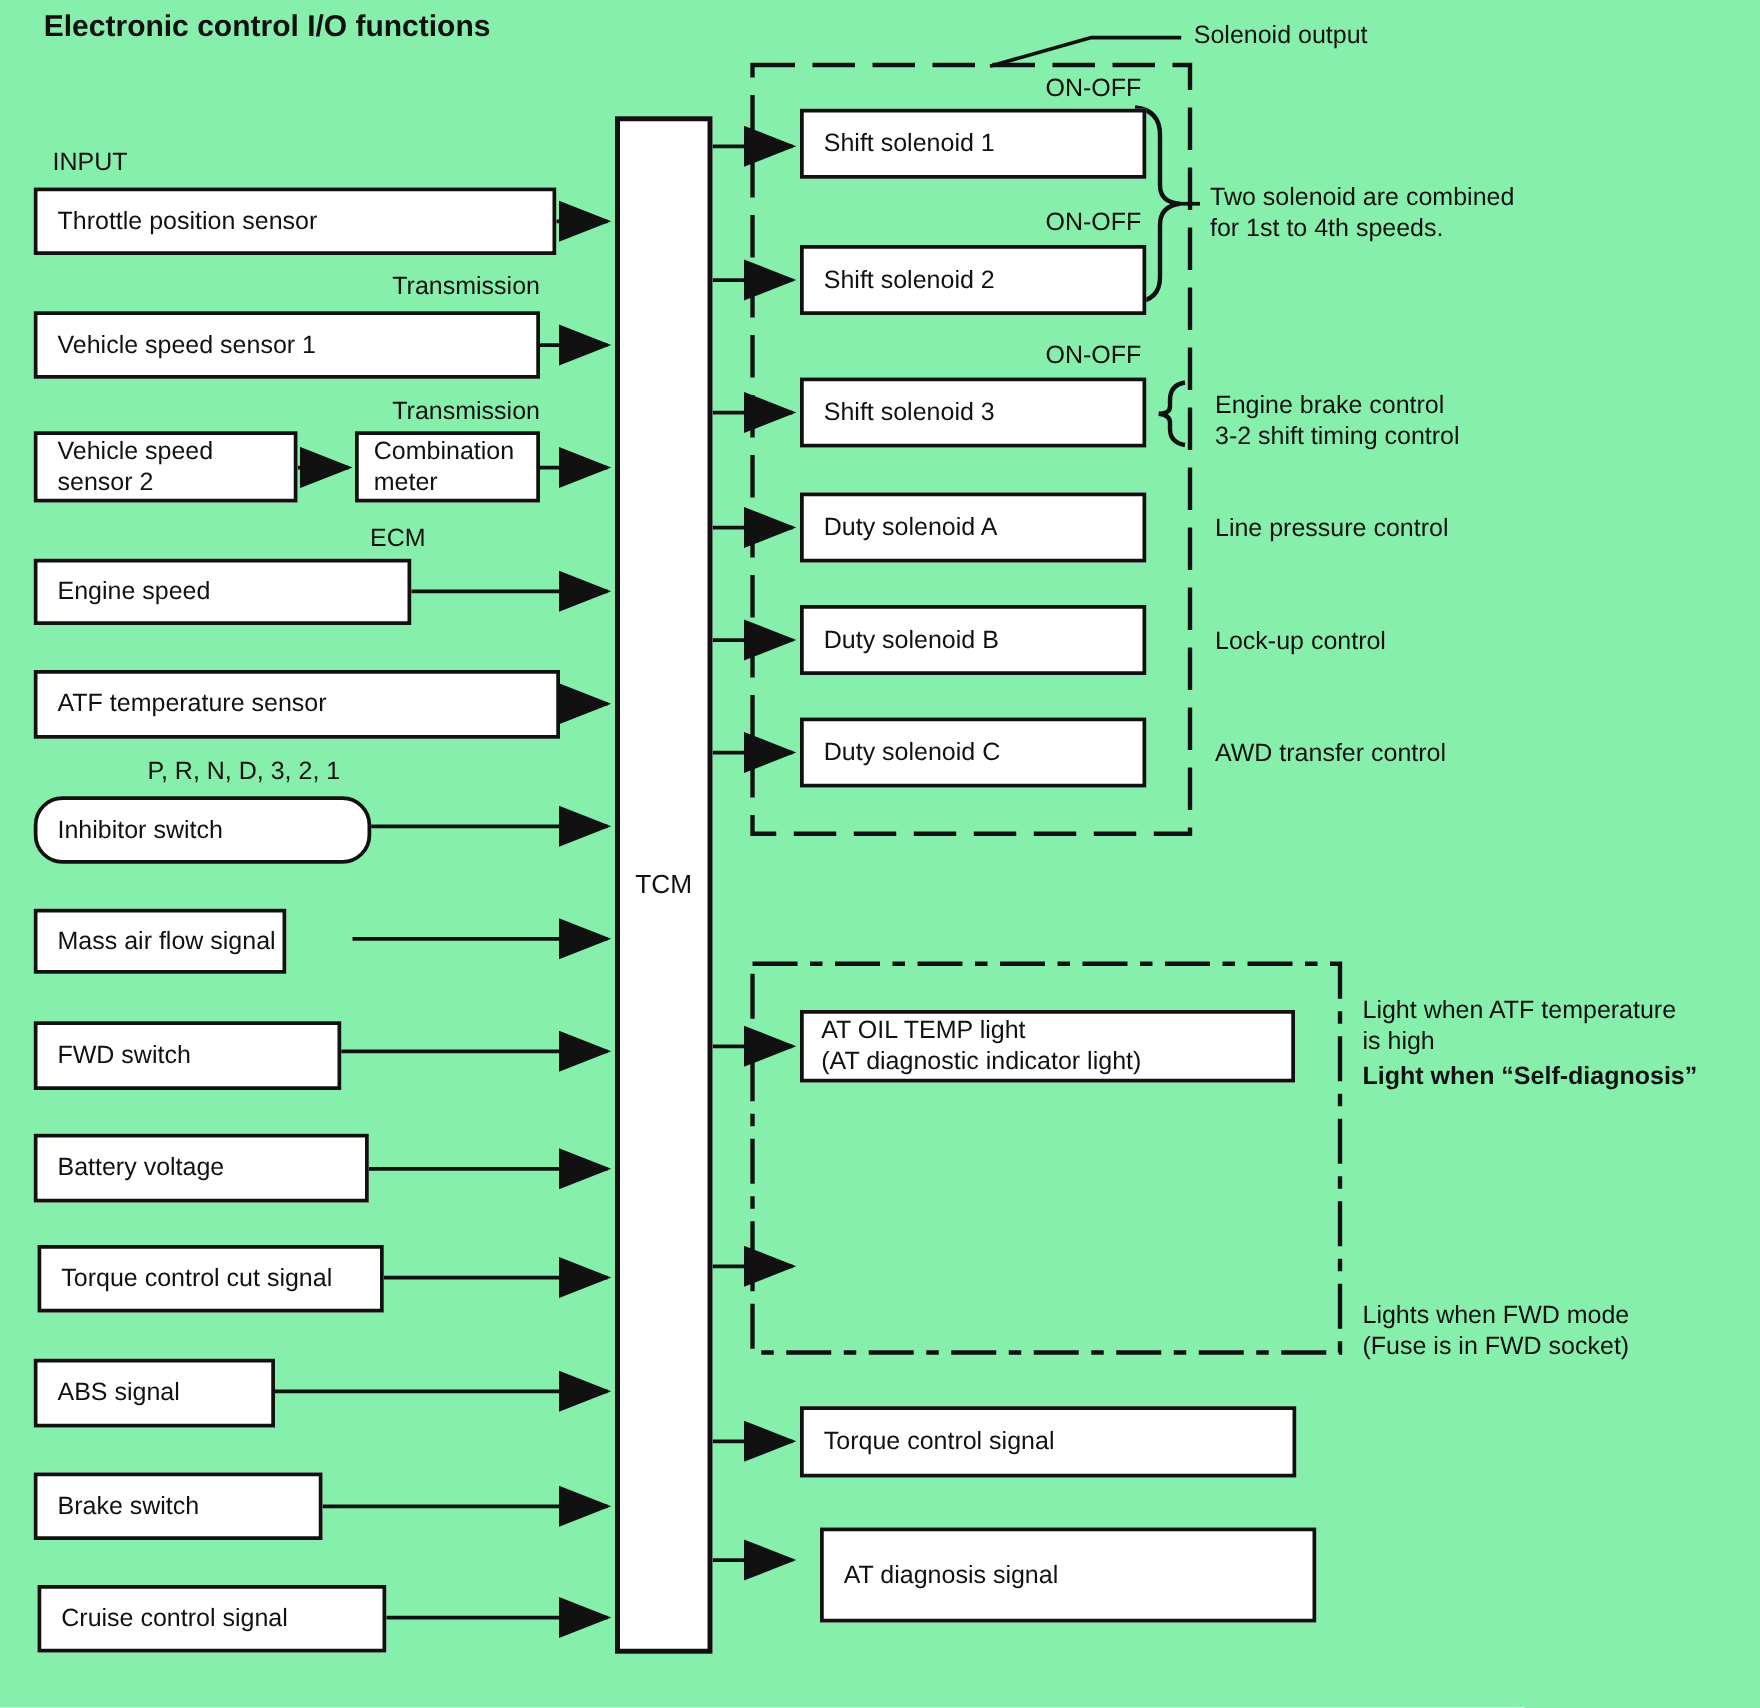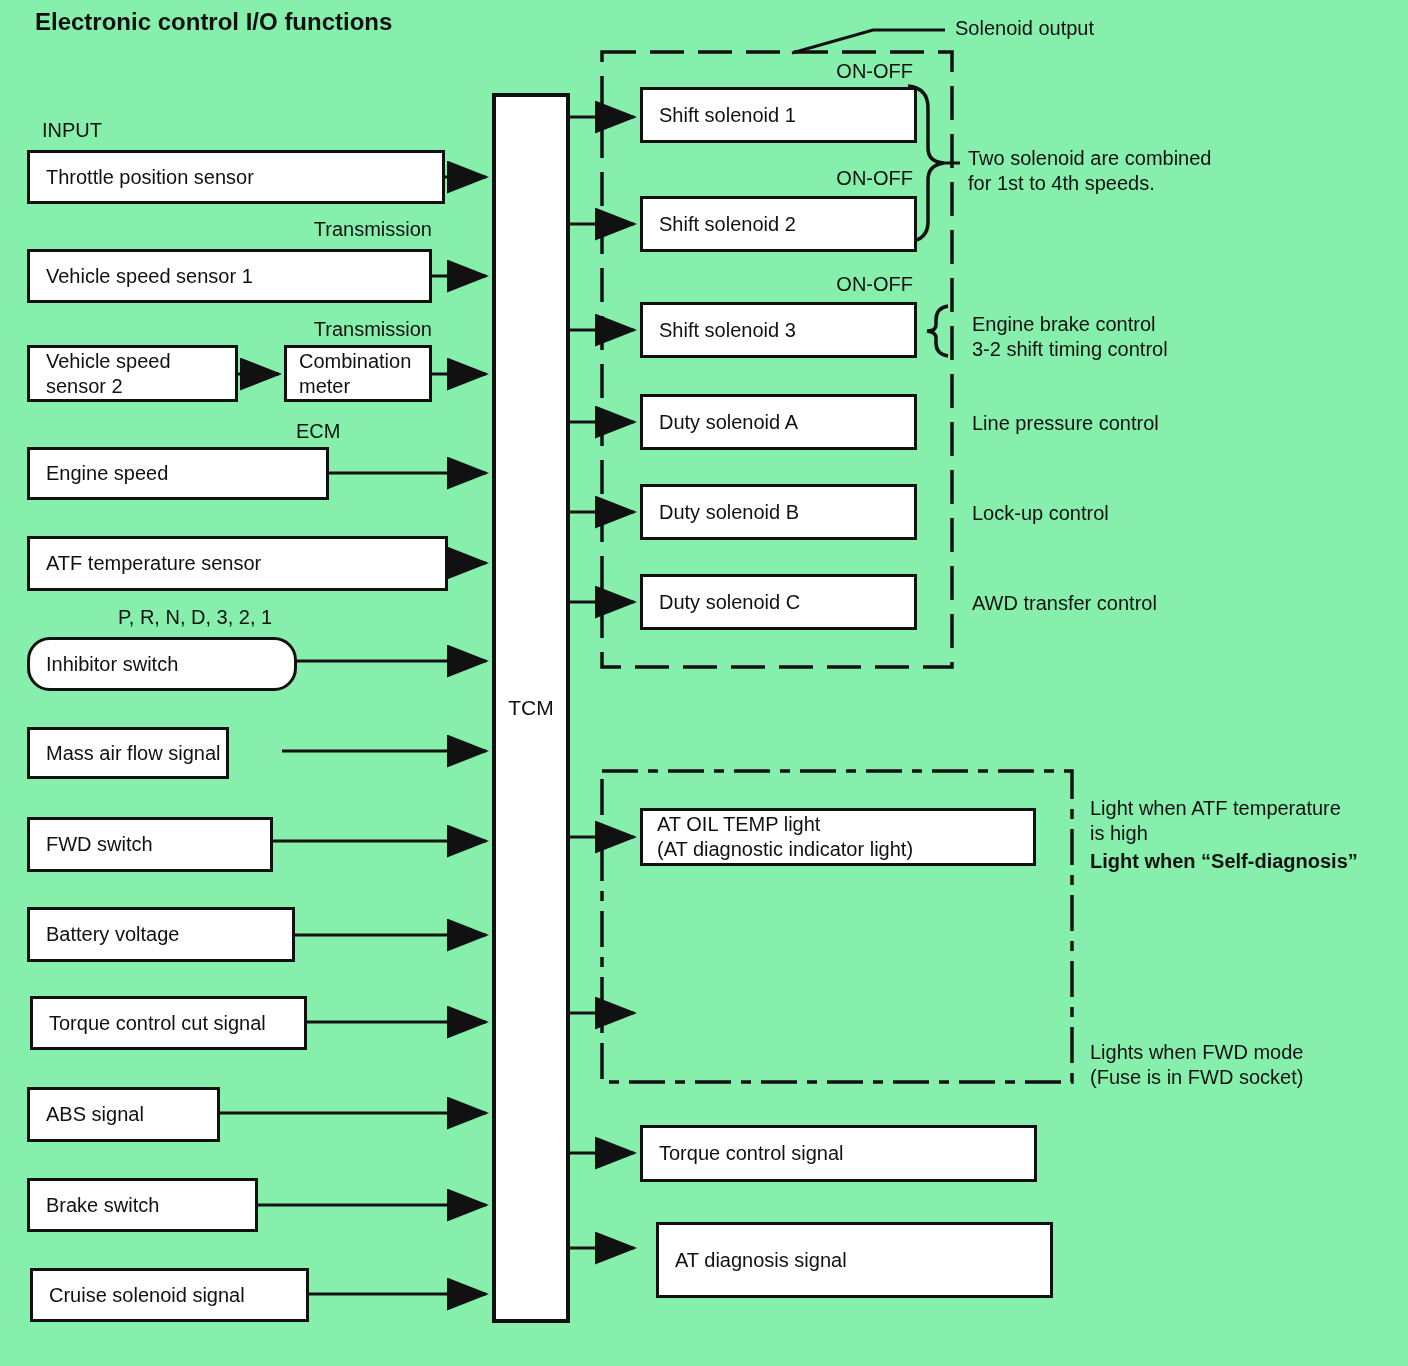--- a/index.html
+++ b/index.html
@@ -155,21 +155,21 @@
 
   <div class="box" style="left:27px;top:1087px;width:193px;height:55px;">
     <span class="lbl">ABS signal</span>
   </div>
 
   <div class="box" style="left:27px;top:1178px;width:231px;height:54px;">
     <span class="lbl">Brake switch</span>
   </div>
 
   <div class="box" style="left:30px;top:1268px;width:279px;height:54px;">
-    <span class="lbl">Cruise solenoid signal</span>
+    <span class="lbl">Cruise control signal</span>
   </div>
 
   <div class="tcm" style="left:492px;top:93px;width:78px;height:1230px;">
     <span class="lbl">TCM</span>
   </div>
 
   <div class="flabel right" style="left:793px;top:59px;width:120px;">ON-OFF</div>
   <div class="box" style="left:640px;top:87px;width:277px;height:56px;">
     <span class="lbl">Shift solenoid 1</span>
   </div>

